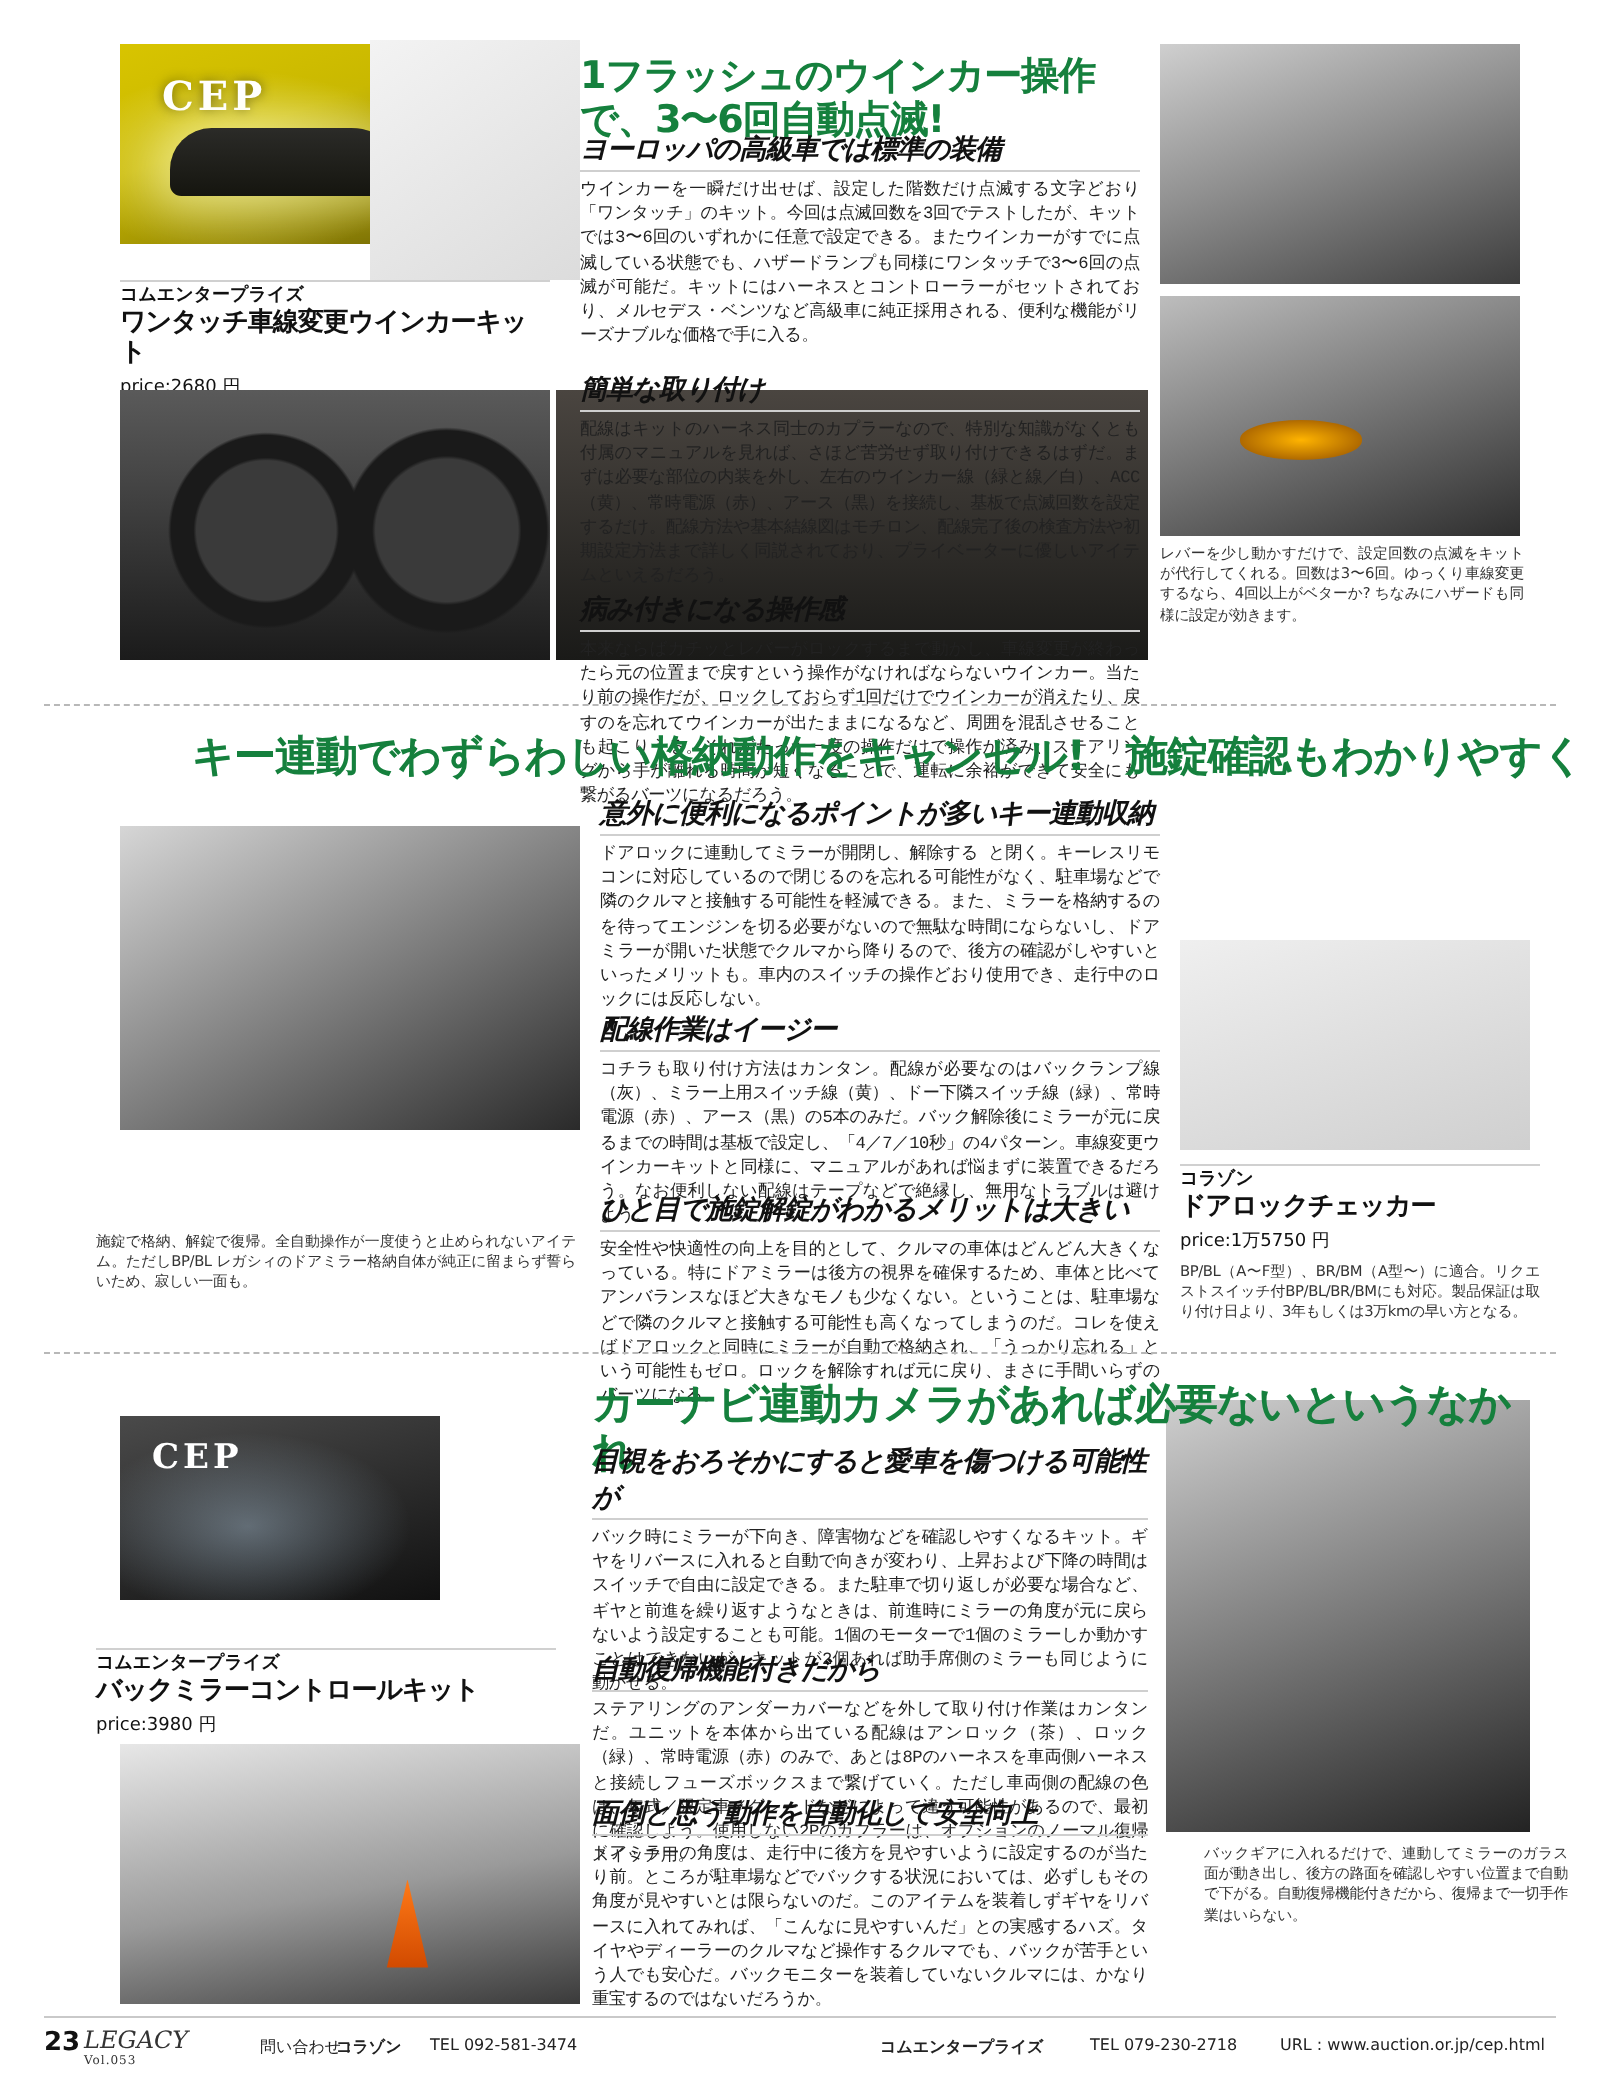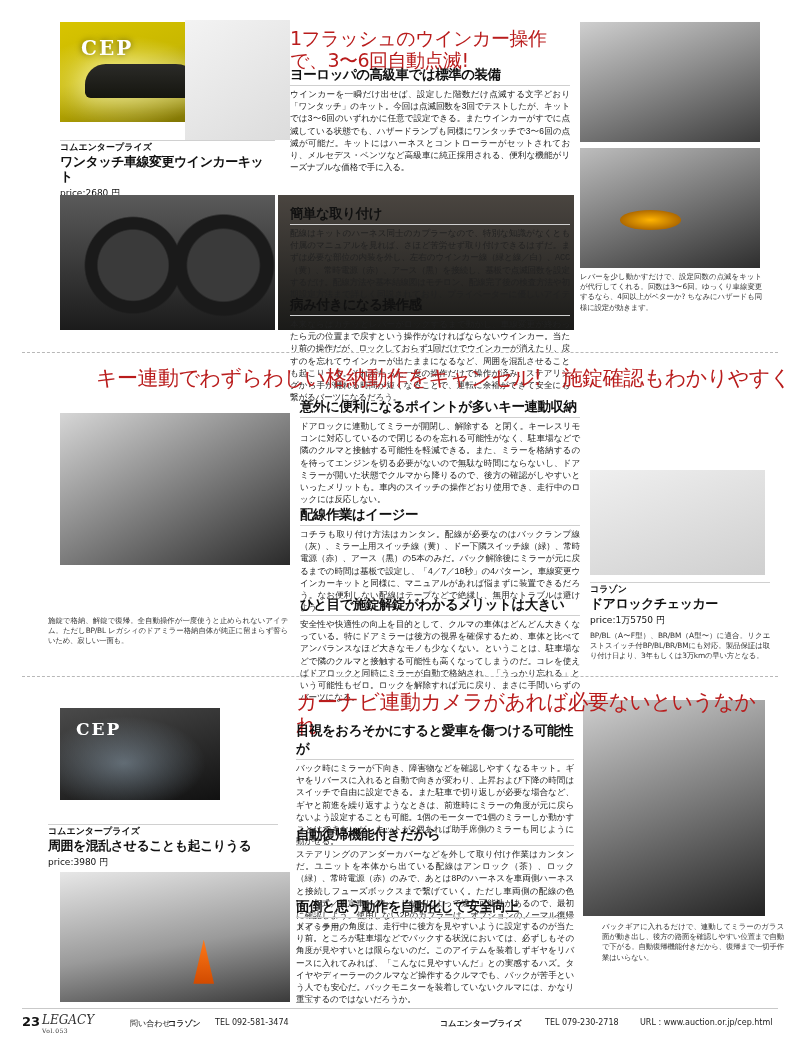--- a/index.html
+++ b/index.html
@@ -8,26 +8,26 @@
     background:#ffffff;
     font-family:"DejaVu Sans","Liberation Sans",sans-serif;
     color:#111;
     position:relative;
     overflow:hidden;
   }
   .page{position:relative;width:800px;height:1042px;}
 
   
   .sec-title{
-    font-size:19px;font-weight:normal;letter-spacing:-0.5px;line-height:1.15;
-    color:#b91c1c;
+    font-size:19px;font-weight:bold;letter-spacing:-0.5px;line-height:1.15;
+    color:#15803d;
   }
   .sub-head{
     font-size:13.5px;font-weight:bold;color:#111;border-bottom:1px solid #cfcfcf;
-    padding-bottom:1px;margin-bottom:3px;letter-spacing:-0.5px;
+    padding-bottom:1px;margin-bottom:3px;letter-spacing:-0.5px;font-style:italic;
   }
   .body-text{
     font-size:8.6px;line-height:1.42;color:#222;text-align:justify;letter-spacing:-0.2px;font-family:Liberation Mono, monospace;
   }
   .cap{
     font-size:7.4px;line-height:1.38;color:#333;text-align:justify;letter-spacing:-0.2px;
   }
   .prod-brand{font-size:9px;font-weight:bold;color:#111;margin-bottom:1px;}
   .prod-name{font-size:13px;font-weight:bold;color:#111;line-height:1.15;letter-spacing:-0.5px;}
   .prod-price{font-size:9px;color:#111;margin-top:2px;}
@@ -142,21 +142,21 @@
     </div>
 
   <div style="position:absolute;left:290px;top:28px;width:290px;">
     <div class="sec-title">1フラッシュのウインカー操作で、3〜6回自動点滅!</div>
   </div>
 
   <div style="position:absolute;left:290px;top:66px;width:280px;">
     <div class="sub-head">ヨーロッパの高級車では標準の装備</div>
     <div class="body-text">ウインカーを一瞬だけ出せば、設定した階数だけ点滅する文字どおり「ワンタッチ」のキット。今回は点滅回数を3回でテストしたが、キットでは3〜6回のいずれかに任意で設定できる。またウインカーがすでに点滅している状態でも、ハザードランプも同様にワンタッチで3〜6回の点滅が可能だ。キットにはハーネスとコントローラーがセットされており、メルセデス・ベンツなど高級車に純正採用される、便利な機能がリーズナブルな価格で手に入る。</div>
   </div>
-  <div style="position:absolute;left:290px;top:186px;width:280px;margin-top:19px;">
+  <div style="position:absolute;left:290px;top:186px;width:280px;">
     <div class="sub-head">簡単な取り付け</div>
     <div class="body-text">配線はキットのハーネス同士のカプラーなので、特別な知識がなくとも付属のマニュアルを見れば、さほど苦労せず取り付けできるはずだ。まずは必要な部位の内装を外し、左右のウインカー線（緑と線／白）、ACC（黄）、常時電源（赤）、アース（黒）を接続し、基板で点滅回数を設定するだけ。配線方法や基本結線図はモチロン、配線完了後の検査方法や初期設定方法まで詳しく同説されており、プライベーターに優しいアイテムといえるだろう。</div>
   </div>
   <div style="position:absolute;left:290px;top:296px;width:280px;">
     <div class="sub-head">病み付きになる操作感</div>
     <div class="body-text">本来ならばカチッとレバーがロックするまで動かし、車線変更が終わったら元の位置まで戻すという操作がなければならないウインカー。当たり前の操作だが、ロックしておらず1回だけでウインカーが消えたり、戻すのを忘れてウインカーが出たままになるなど、周囲を混乱させることも起こりうる。それがたった一度の操作だけで操作が済み、ステアリングから手が離れる時間が短くなることで、運転に余裕ができて安全にも繋がるバーツになるだろう。</div>
   </div>
 
   <div style="position:absolute;left:580px;top:272px;width:182px;" class="cap">レバーを少し動かすだけで、設定回数の点滅をキットが代行してくれる。回数は3〜6回。ゆっくり車線変更するなら、4回以上がベターか? ちなみにハザードも同様に設定が効きます。</div>
 
@@ -213,21 +213,21 @@
         <div class="cep">CEP</div>
       </div>
   </div>
   <div class="photo" id="s3-harness">
       <div class="inner"></div>
     </div>
 
   <div style="position:absolute;left:48px;top:824px;width:230px;">
     <div class="rule"></div>
     <div class="prod-brand">コムエンタープライズ</div>
-    <div class="prod-name">周囲を混乱させることも起こりうる</div>
+    <div class="prod-name">バックミラーコントロールキット</div>
     <div class="prod-price">price:3980 円</div>
   </div>
 
   <div class="photo" id="s3-car">
     <div class="inner">
         <div class="cone"></div>
       </div>
   </div>
   <div class="photo" id="s3-mirror">
       <div class="inner"></div>

